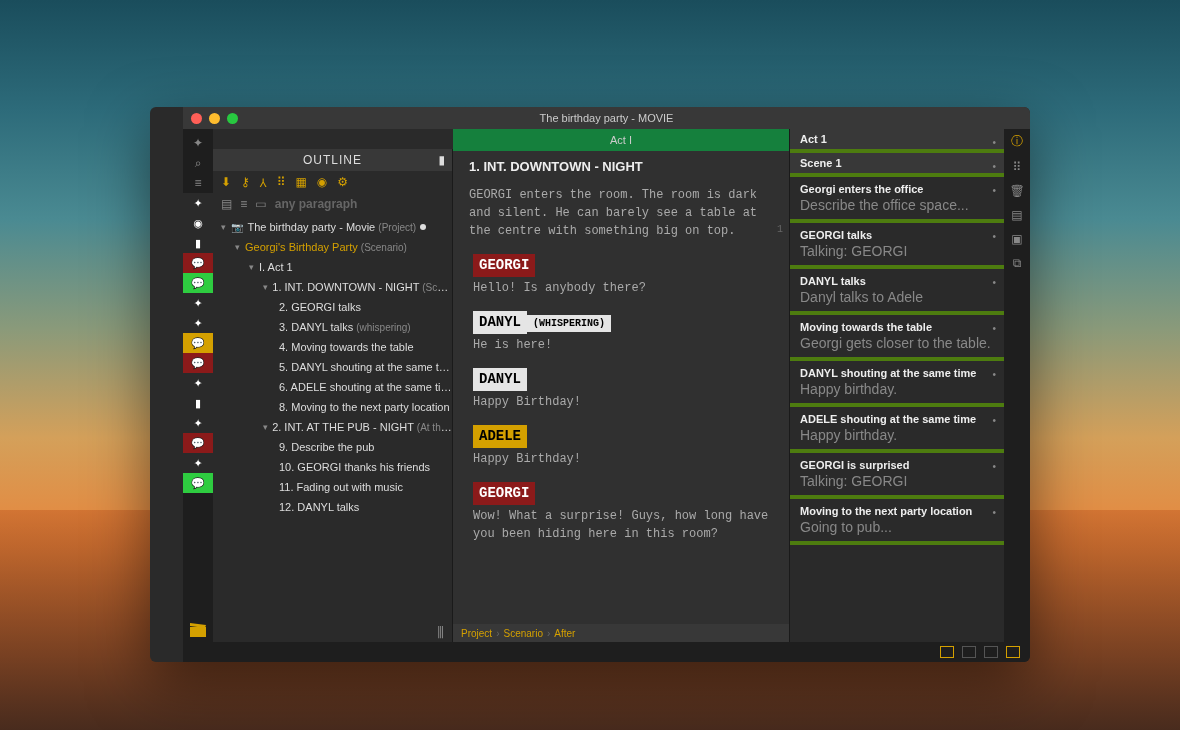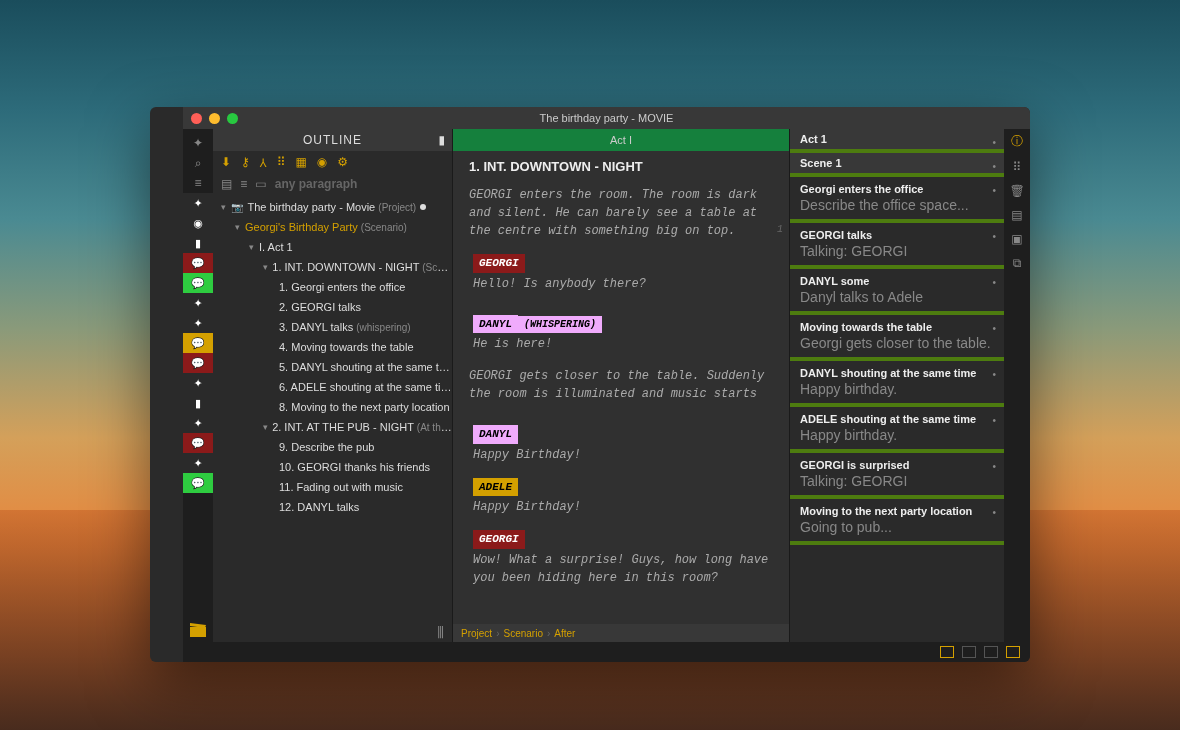--- a/index.html
+++ b/index.html
@@ -78,20 +78,21 @@
 .leftbar .spacer { flex: 1; }
 .leftbar .bottom { height: 24px; display:flex; align-items:center; justify-content:center; }
 .leftbar .bottom svg { fill: #d4a000; }
 
 .outline {
   width: 240px;
   background: #2a2a2a;
   border-right: 1px solid #1a1a1a;
   display: flex;
   flex-direction: column;
+  margin-top: 20px;
 }
 .outline-header {
   height: 22px;
   background: #383838;
   display: flex;
   align-items: center;
   justify-content: center;
   color: #ddd;
   font-size: 12px;
   letter-spacing: 1px;
@@ -176,32 +177,31 @@
 }
 .script-body {
   flex: 1;
   padding: 4px 16px 8px 16px;
   font-family: "Courier New", monospace;
   font-size: 12px;
   line-height: 1.5;
   color: #aaa;
   overflow-y: auto;
   position: relative;
-  font-style: italic;
 }
 .action { margin-bottom: 14px; }
 .char-tag {
   display: inline-block;
   padding: 1px 6px;
-  font-size: 11px;
+  font-size: 14px;
   font-weight: 600;
   margin-bottom: 2px;
 }
 .char-tag.georgi { background: #8b1a1a; color: #fff; }
-.char-tag.danyl { background: #f0abfc; color: #000; margin-top: 8px; }
+.char-tag.danyl { background: #e5e5e5; color: #000; }
 .char-tag.adele { background: #d4a000; color: #000; }
 .paren { font-size: 10px; }
 .dialogue { margin-bottom: 14px; margin-left: 4px; }
 .page-num {
   float: right;
   margin-right: -10px;
   color: #666;
   font-size: 10px;
 }
 .breadcrumb {
@@ -372,23 +372,20 @@
           </div>
           <div class="tree-row lvl2">
             <span class="arrow">▾</span>
             <span class="txt">I. Act 1</span>
           </div>
           <div class="tree-row lvl3">
             <span class="arrow">▾</span>
             <span class="txt">1. INT.  DOWNTOWN - NIGHT <span class="sub">(Scene 1)</span></span>
           </div>
           <div class="tree-row lvl4">
-            <span class="txt">1. Georgi enters the office</span>
-          </div>
-          <div class="tree-row lvl4">
             <span class="txt">2. GEORGI talks</span>
           </div>
           <div class="tree-row lvl4">
             <span class="txt">3. DANYL talks <span class="sub">(whispering)</span></span>
           </div>
           <div class="tree-row lvl4">
             <span class="txt">4. Moving towards the table</span>
           </div>
           <div class="tree-row lvl4">
             <span class="txt">5. DANYL shouting at the same time</span>
@@ -421,21 +418,20 @@
       </div>
     </div>
 
     <div class="editor">
       <div class="editor-head">Act I</div>
       <div class="scene-heading">1. INT.  DOWNTOWN - NIGHT</div>
       <div class="script-body" id="script">
           <div class="action">GEORGI enters the room. The room is dark and silent. He can barely see a table at the centre with something big on top.<span class="page-num">1</span></div>
           <div class="dialogue"><div class="char-tag georgi">GEORGI</div><div>Hello! Is anybody there?</div></div>
           <div class="dialogue"><div class="char-tag danyl">DANYL</div><div class="char-tag danyl paren">(WHISPERING)</div><div>He is here!</div></div>
-          <div class="action">GEORGI gets closer to the table. Suddenly the room is illuminated and music starts</div>
           <div class="dialogue"><div class="char-tag danyl">DANYL</div><div>Happy Birthday!</div></div>
           <div class="dialogue"><div class="char-tag adele">ADELE</div><div>Happy Birthday!</div></div>
           <div class="dialogue"><div class="char-tag georgi">GEORGI</div><div>Wow! What a surprise! Guys, how long have you been hiding here in this room?</div></div>
         </div>
       <div class="breadcrumb">
         <span>Project</span>
         <span class="sep">›</span>
         <span>Scenario</span>
         <span class="sep">›</span>
         <span>After</span>
@@ -455,21 +451,21 @@
           <div class="title2">Georgi enters the office</div>
           <div class="desc">Describe the office space...</div>
           <span class="menu-dot">•</span>
         </div>
         <div class="card-item">
           <div class="title2">GEORGI talks</div>
           <div class="desc">Talking: GEORGI</div>
           <span class="menu-dot">•</span>
         </div>
         <div class="card-item">
-          <div class="title2">DANYL some</div>
+          <div class="title2">DANYL talks</div>
           <div class="desc">Danyl talks to Adele</div>
           <span class="menu-dot">•</span>
         </div>
         <div class="card-item">
           <div class="title2">Moving towards the table</div>
           <div class="desc">Georgi gets closer to the table.</div>
           <span class="menu-dot">•</span>
         </div>
         <div class="card-item">
           <div class="title2">DANYL shouting at the same time</div>

